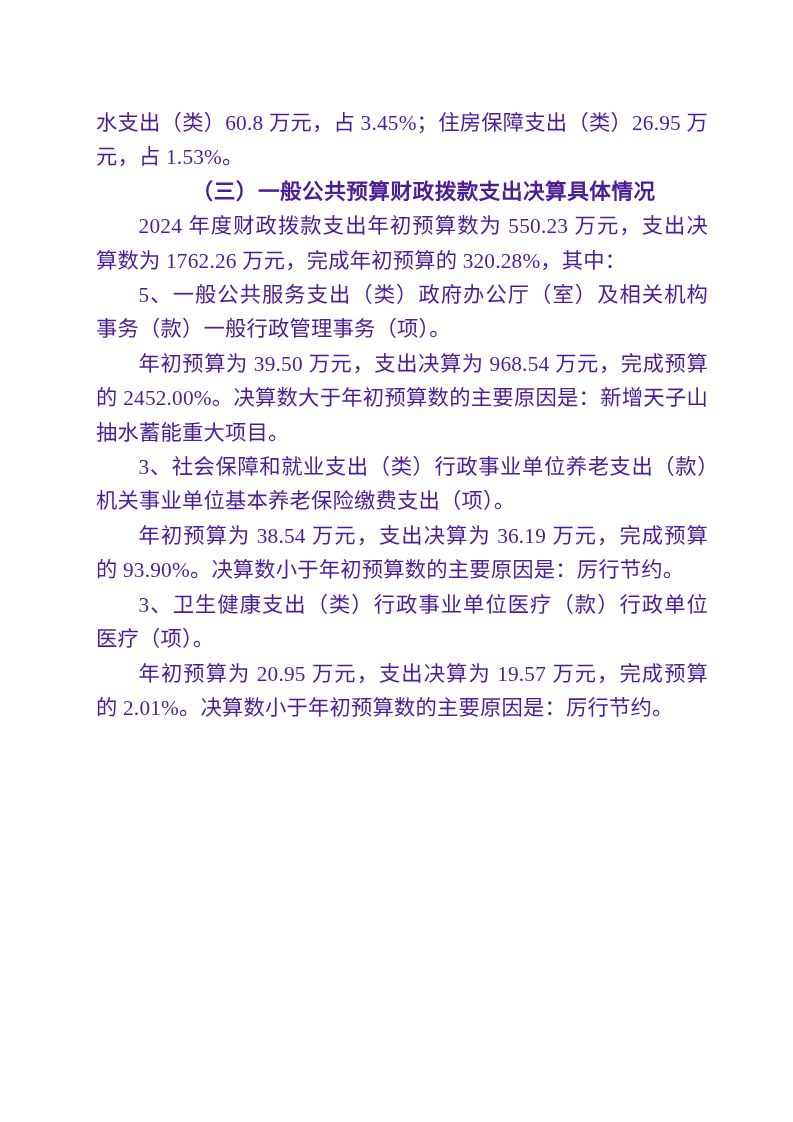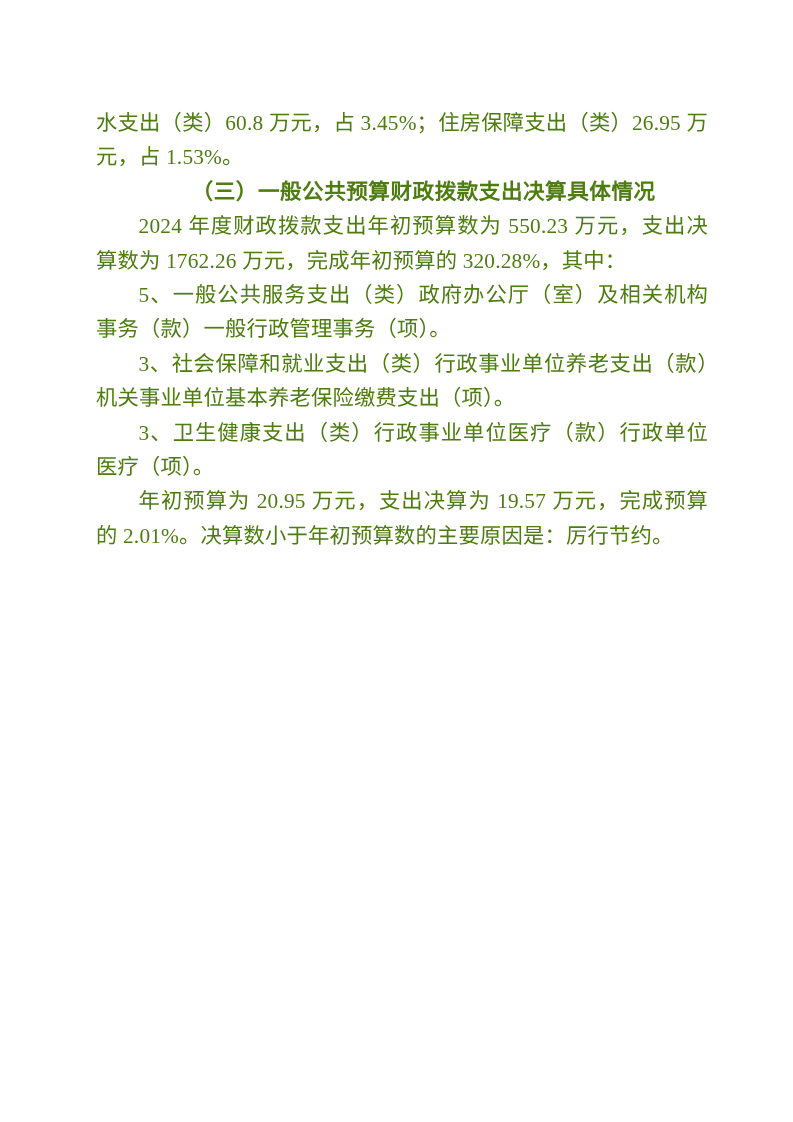--- a/index.html
+++ b/index.html
@@ -6,21 +6,21 @@
     margin: 0;
     padding: 0;
     background: #ffffff;
   }
   .page {
     position: relative;
     width: 793px;
     height: 1122px;
     background: #ffffff;
     overflow: hidden;
-    color: #4d7c0f;
+    color: #4c1d95;
     font-family: "Liberation Serif", "DejaVu Serif", serif;
   }
   .content {
     position: absolute;
     left: 96px;
     top: 106px;
     width: 612px;
   }
   .content p {
     margin: 0;
@@ -46,17 +46,19 @@
 </style>
 </head>
 <body>
 
 <div class="page">
   <div class="content">
     <p class="cont">水支出（类）60.8 万元，占 3.45%；住房保障支出（类）26.95 万元，占 1.53%。</p>
     <p class="heading">（三）一般公共预算财政拨款支出决算具体情况</p>
     <p>2024 年度财政拨款支出年初预算数为 550.23 万元，支出决算数为 1762.26 万元，完成年初预算的 320.28%，其中：</p>
     <p>5、一般公共服务支出（类）政府办公厅（室）及相关机构事务（款）一般行政管理事务（项）。</p>
+    <p>年初预算为 39.50 万元，支出决算为 968.54 万元，完成预算的 2452.00%。决算数大于年初预算数的主要原因是：新增天子山抽水蓄能重大项目。</p>
     <p>3、社会保障和就业支出（类）行政事业单位养老支出（款）机关事业单位基本养老保险缴费支出（项）。</p>
+    <p>年初预算为 38.54 万元，支出决算为 36.19 万元，完成预算的 93.90%。决算数小于年初预算数的主要原因是：厉行节约。</p>
     <p>3、卫生健康支出（类）行政事业单位医疗（款）行政单位医疗（项）。</p>
     <p>年初预算为 20.95 万元，支出决算为 19.57 万元，完成预算的 2.01%。决算数小于年初预算数的主要原因是：厉行节约。</p>
   </div>
 </div>
 
 </body></html>

